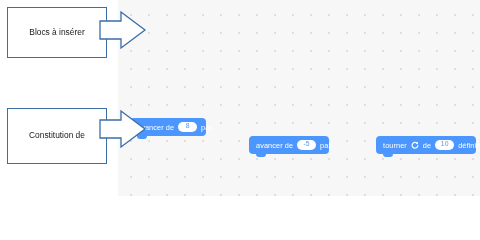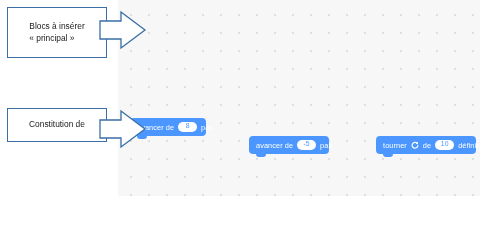--- a/index.html
+++ b/index.html
@@ -36,21 +36,21 @@
     display: flex;
     align-items: center;
     justify-content: center;
     padding: 2px 4px;
     z-index: 6;
   }
   .callout .lines { display: block; }
   .callout .lines span { display: block; white-space: nowrap; }
 
   #callout-principal { left: 7px;  top: 7px;  width: 100px; height: 51px; }
-  #callout-sousprog  { left: 7px;  top: 108px; width: 100px; height: 34px; }
+  #callout-sousprog  { left: 7px;  top: 108px; width: 100px; height: 56px; }
 
   
   .block-arrow {
     position: absolute;
     z-index: 7;
   }
   .block-arrow svg { display: block; overflow: visible; }
 
   #arrow-top    { left: 99px; top: 10px; width: 48px; height: 40px; }
   #arrow-bottom { left: 99px; top: 109px; width: 48px; height: 40px; }
@@ -261,21 +261,20 @@
 </head>
 <body>
 
 <div id="root">
 
   <div id="canvas"></div>
 
   <div class="callout" id="callout-principal">
     <span class="lines">
       <span>Blocs à insérer</span>
-      <span>« principal »</span>
     </span>
   </div>
 
   <div class="callout" id="callout-sousprog">
     <span class="lines">
       <span>Constitution de</span>
     </span>
   </div>
 
   <div class="block-arrow" id="arrow-top">

